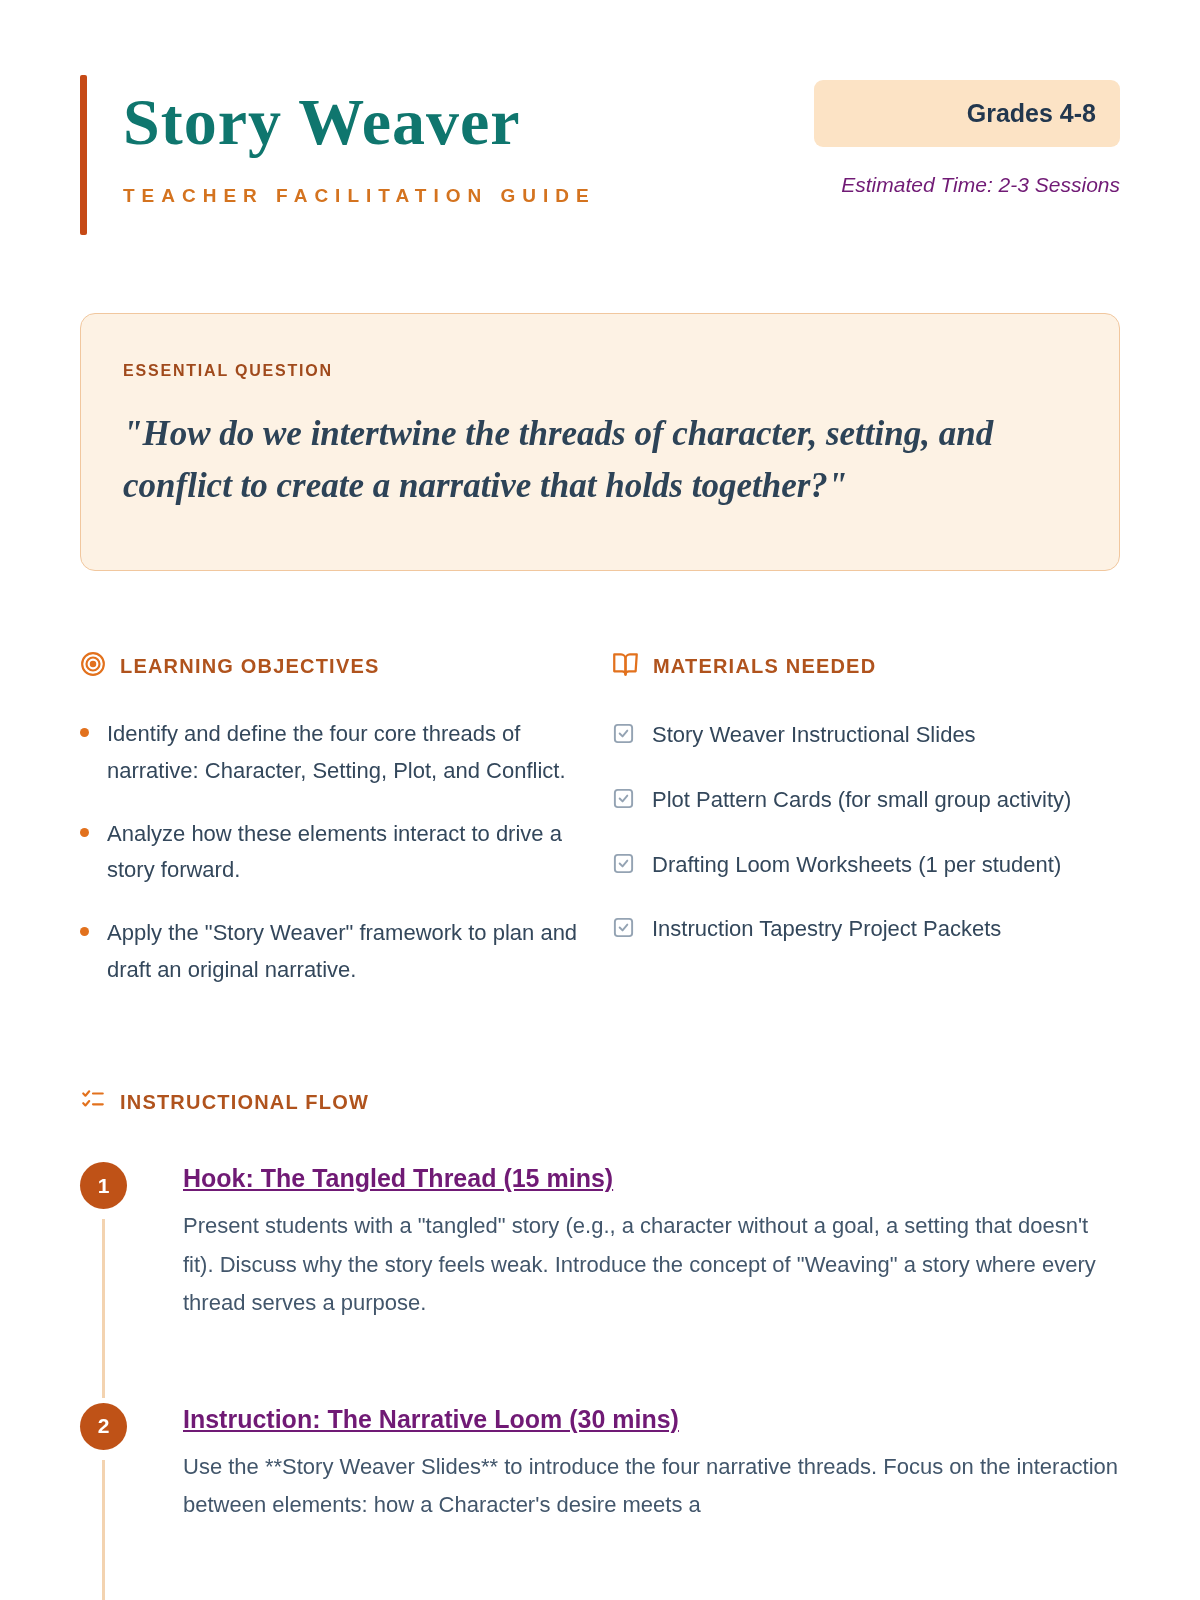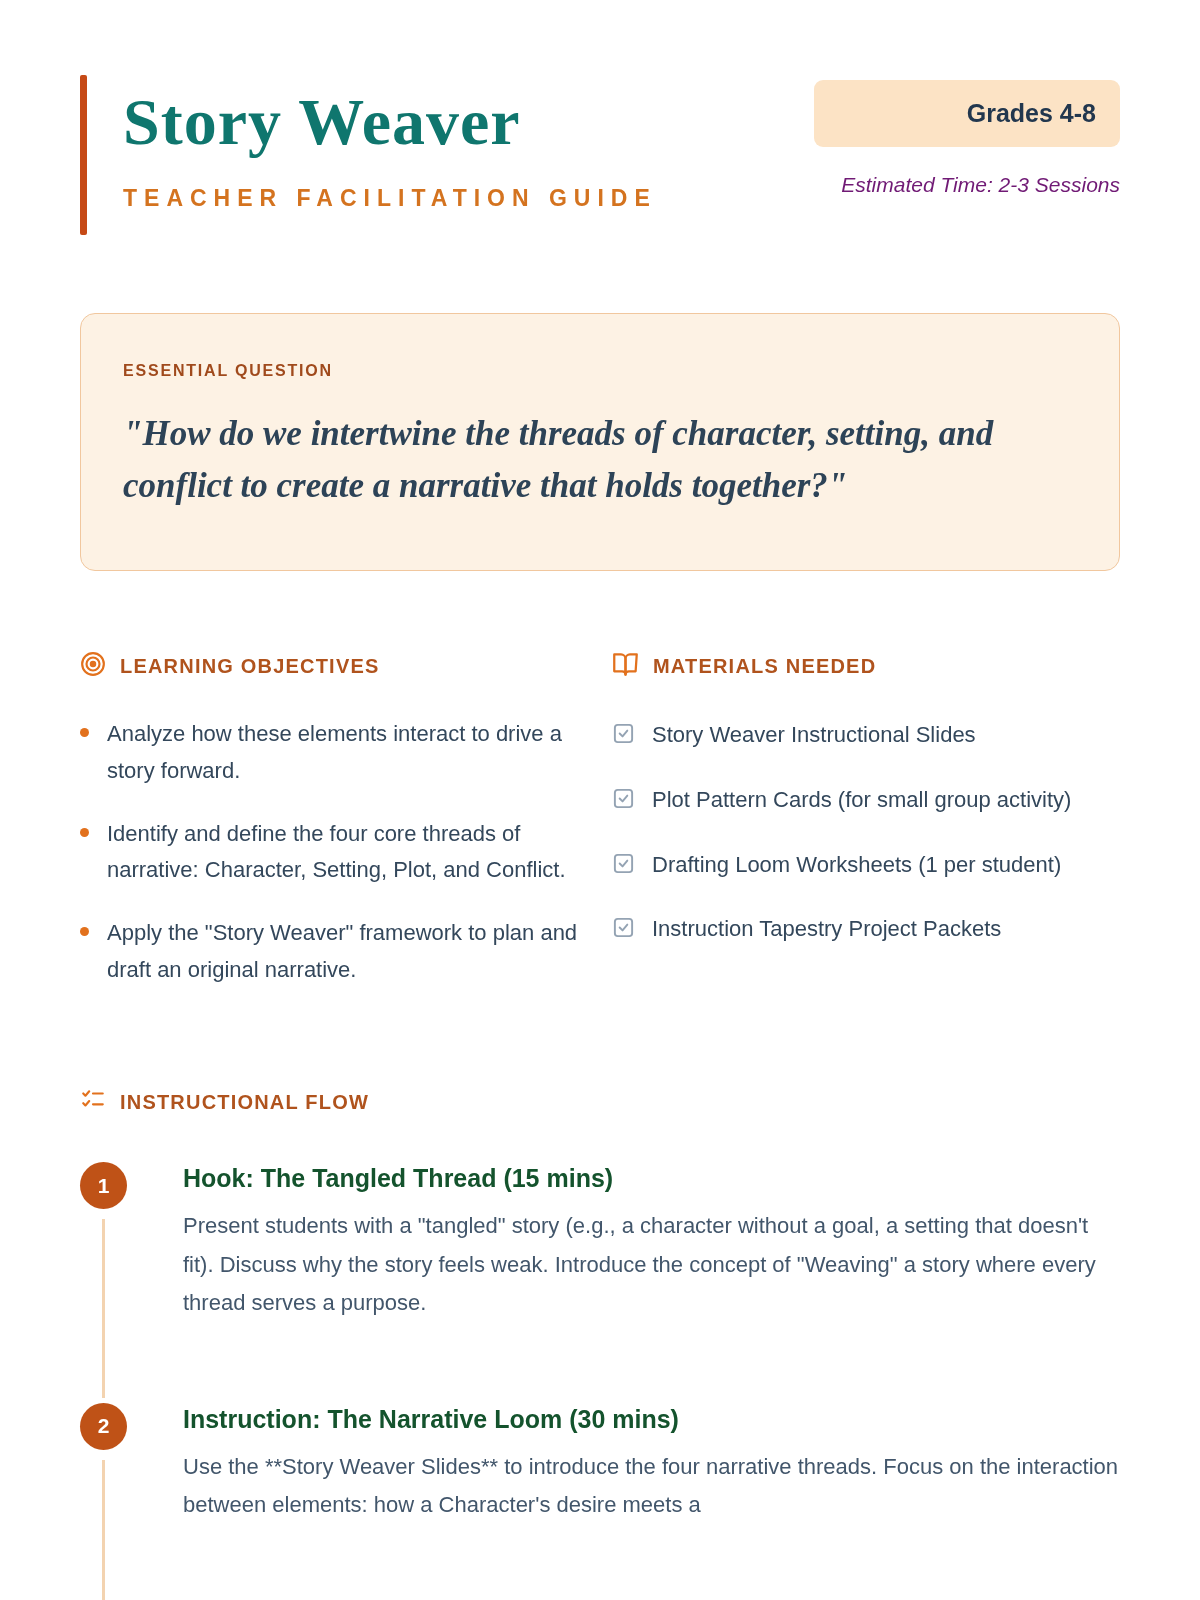--- a/index.html
+++ b/index.html
@@ -21,21 +21,21 @@
     font-family: "Liberation Serif", "DejaVu Serif", serif;
     font-weight: 700;
     font-size: 66px;
     line-height: 1.0;
     color: #0f766e;
     letter-spacing: 1px;
     padding-top: 14px;
   }
   .subtitle {
     margin-top: 30px;
-    font-size: 23px;
+    font-size: 19px;
     font-weight: 700;
     letter-spacing: 7px;
     color: #d4731f;
   }
   .header-right { width: 306px; text-align: right; padding-top: 5px; }
   .grade-badge {
     background: #fce3c5;
     border-radius: 9px;
     padding: 19px 24px;
     font-size: 25px;
@@ -119,22 +119,23 @@
     background: #bf5217; color: #ffffff;
     font-weight: 700; font-size: 21px;
     display: flex; align-items: center; justify-content: center;
   }
   .step-line {
     position: absolute; left: 22px; top: 55px;
     width: 3px; height: calc(100% + 20px);
     background: #f3d3b0;
   }
   .step-title {
-    font-size: 25px; font-weight: 700; color: #14532d;
+    font-size: 25px; font-weight: 700; color: #701a75;
     margin-bottom: 14px;
+    text-decoration: underline;
   }
   .step-body {
     font-size: 22px; color: #42566b; line-height: 1.75;
     max-width: 945px;
   }
 </style>
 </head>
 <body>
 
 <div class="page">
@@ -167,25 +168,25 @@
             <circle cx="12" cy="12" r="10"></circle>
             <circle cx="12" cy="12" r="6"></circle>
             <circle cx="12" cy="12" r="2" fill="#e2711d"></circle>
           </svg>
         </span>
         <span>LEARNING OBJECTIVES</span>
       </div>
       <div class="obj-list">
         <div class="obj-item">
           <div class="obj-bullet"></div>
-          <div class="obj-text">Analyze how these elements interact to drive a story forward.</div>
+          <div class="obj-text">Identify and define the four core threads of narrative: Character, Setting, Plot, and Conflict.</div>
         </div>
         <div class="obj-item">
           <div class="obj-bullet"></div>
-          <div class="obj-text">Identify and define the four core threads of narrative: Character, Setting, Plot, and Conflict.</div>
+          <div class="obj-text">Analyze how these elements interact to drive a story forward.</div>
         </div>
         <div class="obj-item">
           <div class="obj-bullet"></div>
           <div class="obj-text">Apply the "Story Weaver" framework to plan and draft an original narrative.</div>
         </div>
       </div>
     </div>
 
     <div>
       <div class="sec-heading">

